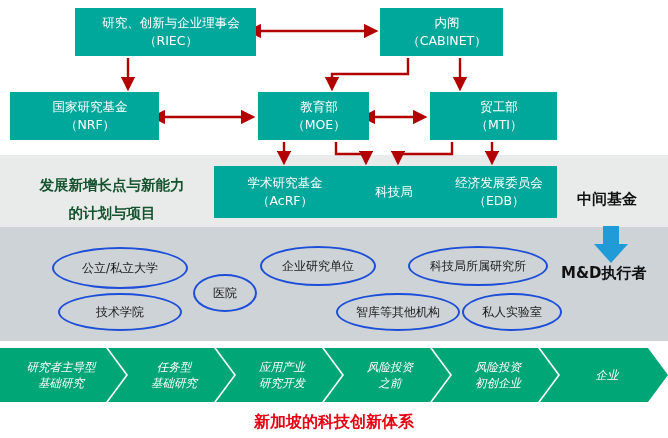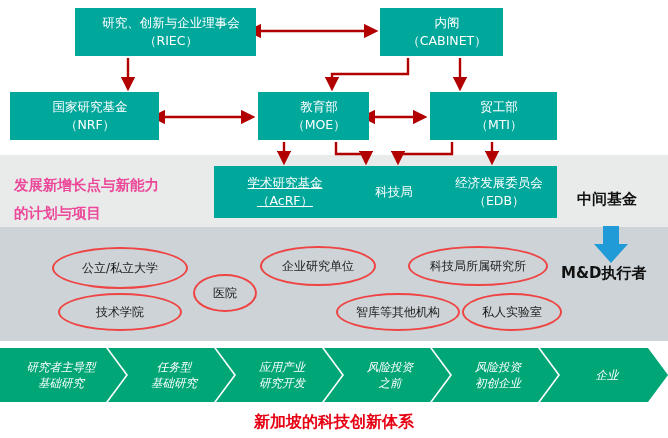--- a/index.html
+++ b/index.html
@@ -14,41 +14,41 @@
   .box {
     position:absolute; background:#00a79b; color:#ffffff;
     display:flex; flex-direction:column; align-items:center; justify-content:center;
     text-align:center; font-size:12.5px; line-height:1.45;padding-left:11px;
   }
   .b-riec    { left:75px;  top:8px;   width:170px; height:48px; }
   .b-cabinet { left:380px; top:8px;   width:112px; height:48px; }
   .b-nrf     { left:10px;  top:92px;  width:138px; height:48px; }
   .b-moe     { left:258px; top:92px;  width:100px; height:48px; }
   .b-mti     { left:430px; top:92px;  width:116px; height:48px; }
-  .b-acrf    { left:214px; top:166px; width:120px; height:52px;text-decoration:underline; }
+  .b-acrf    { left:214px; top:166px; width:120px; height:52px; }
   .b-astar   { left:343px; top:166px; width:80px;  height:52px; }
   .b-edb     { left:430px; top:166px; width:116px; height:52px; }
 
   .ellipse {
-    position:absolute; border:2px solid #ef4444; border-radius:50%;
+    position:absolute; border:2px solid #1d4ed8; border-radius:50%;
     display:flex; align-items:center; justify-content:center;
     font-size:12px; color:#1a1a1a; text-align:center; background:transparent;
     padding:0 4px; box-sizing:border-box;
   }
   .e1 { left:52px;  top:247px; width:136px; height:42px; }
   .e2 { left:58px;  top:293px; width:124px; height:38px;text-align:right; }
   .e3 { left:193px; top:274px; width:64px;  height:38px; }
   .e4 { left:260px; top:246px; width:116px; height:40px; }
   .e5 { left:336px; top:293px; width:124px; height:38px; }
   .e6 { left:408px; top:246px; width:140px; height:40px; }
   .e7 { left:462px; top:293px; width:100px; height:38px; }
 
   .programs {
     position:absolute; left:14px; top:172px; width:196px;
-    font-weight:bold; font-size:14.5px; color:#ec4899; line-height:1.9;
+    font-weight:bold; font-size:14.5px; color:#14532d; line-height:1.9;text-align:center;
   }
   .side-label { position:absolute; font-weight:bold; font-size:15px; color:#111; }
   .intermediate { left:577px; top:190px; }
   .mdexec { left:561px; top:264px; }
 
   .arrows { position:absolute; left:0; top:0; pointer-events:none; }
 
   .chevron-row { position:absolute; left:0; top:348px; width:668px; height:54px; }
   .chevron {
     position:absolute; top:0; height:54px; width:126px; background:#00a676; color:#fff;

